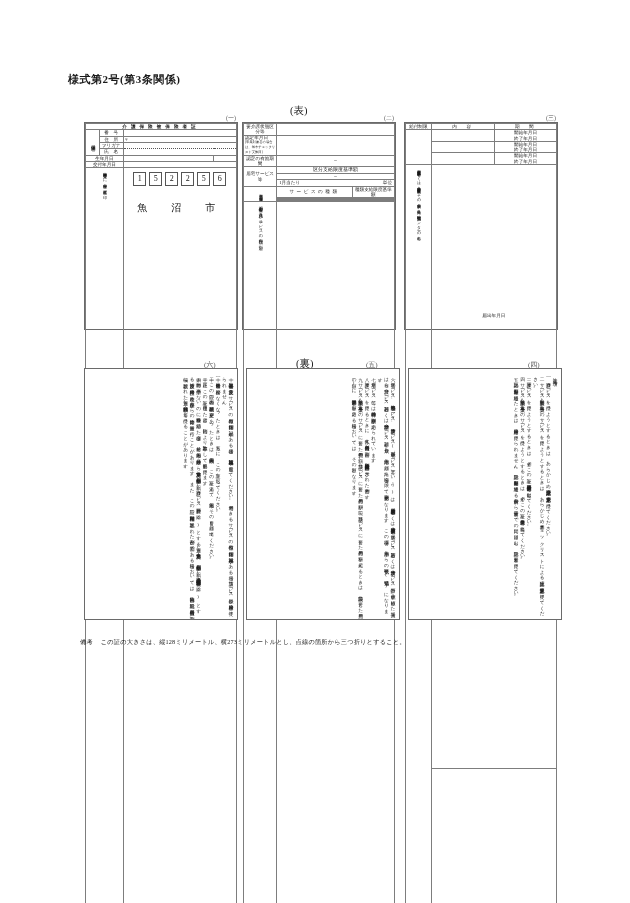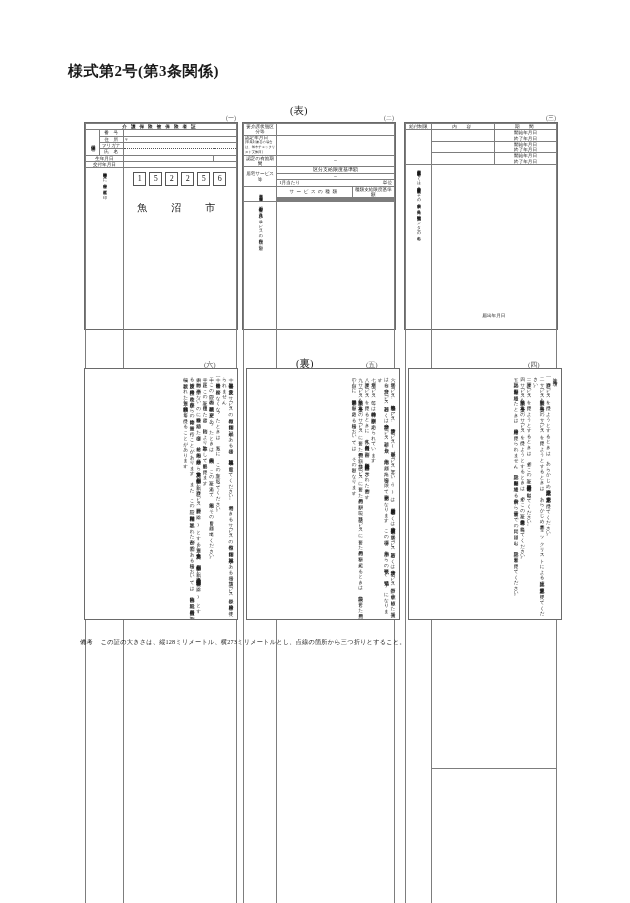--- a/index.html
+++ b/index.html
@@ -19,22 +19,22 @@
 
   .page {
     position: absolute;
     inset: 0;
   }
 
   
   .form-title {
     position: absolute;
     left: 68px;
-    top: 62px;
-    font-size: 15px;
+    top: 72px;
+    font-size: 11px;
     font-weight: bold;
     letter-spacing: .5px;
     white-space: nowrap;
   }
   .side-label {
     position: absolute;
     font-size: 10.5px;
     white-space: nowrap;
   }
   .side-front { left: 290px; top: 104px; }

